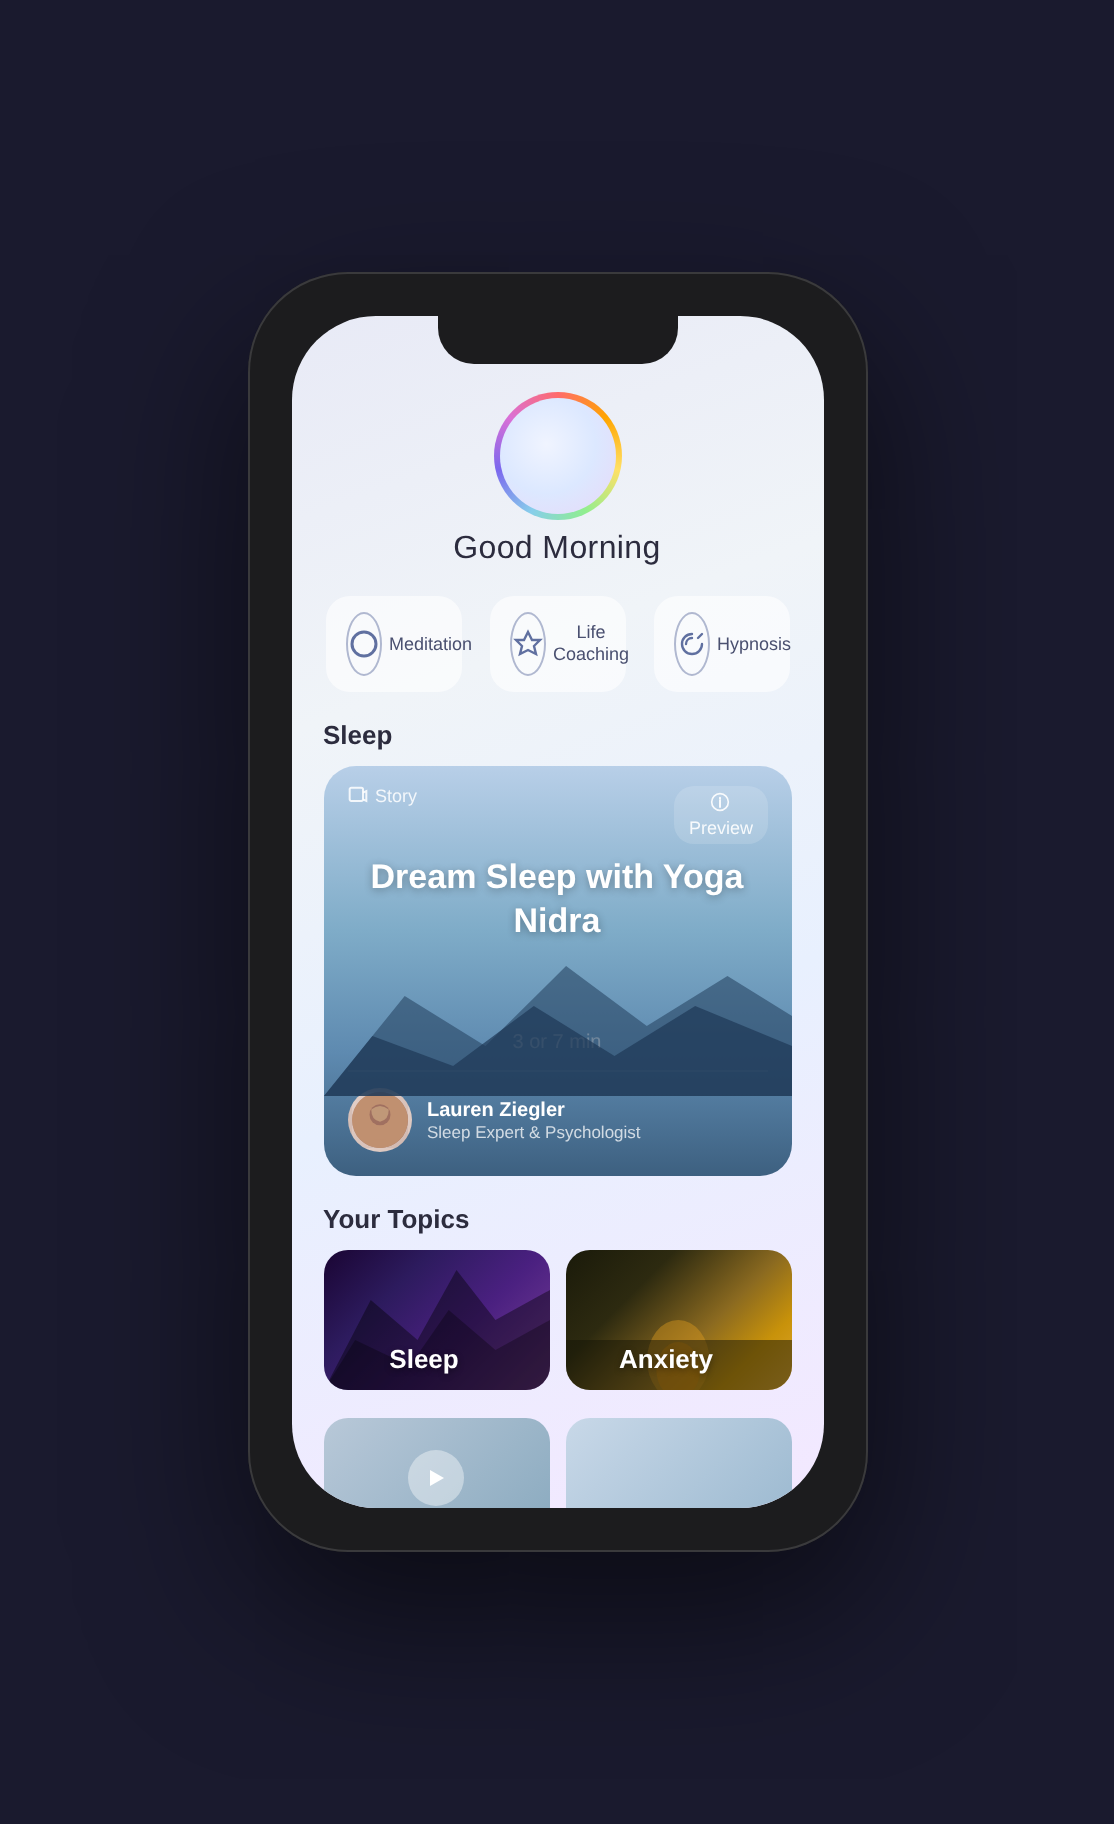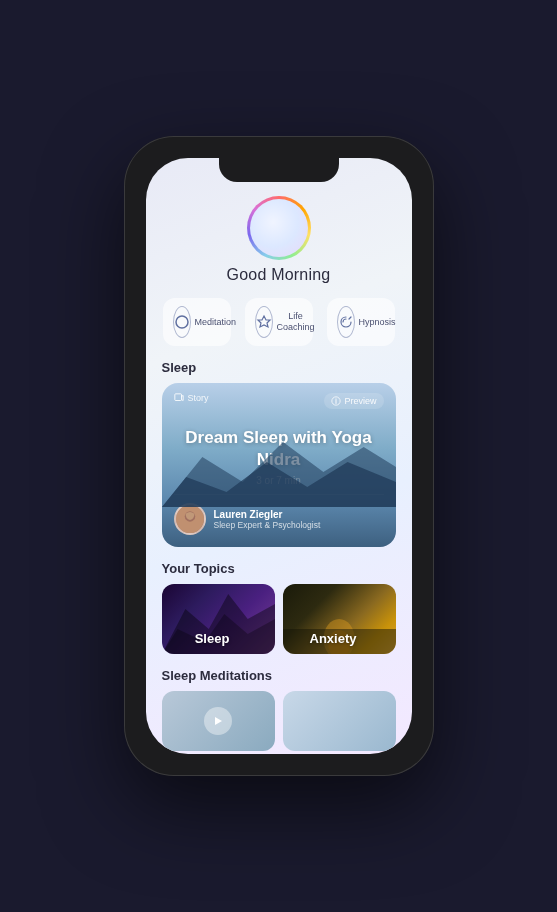--- a/index.html
+++ b/index.html
@@ -157,36 +157,37 @@
     .card-preview-btn {
       display: flex;
       align-items: center;
       gap: 3px;
       font-size: 9px;
       color: rgba(255,255,255,0.9);
       background: rgba(255,255,255,0.15);
       border-radius: 10px;
       padding: 3px 7px;
       cursor: pointer;
+      flex-direction: column;
     }
     .card-title {
       text-align: center;
       padding: 6px 16px 4px;
       font-size: 17px;
       font-weight: 700;
       color: #fff;
       line-height: 1.3;
       text-shadow: 0 1px 4px rgba(0,0,0,0.3);
-      margin-top: 12px;
     }
     .card-duration {
       text-align: center;
       font-size: 10px;
       color: rgba(255,255,255,0.8);
       margin-bottom: 8px;
+      margin-top: 40px;
     }
     .card-divider {
       height: 1px;
       background: rgba(255,255,255,0.2);
       margin: 0 12px 8px 12px;
     }
     .card-author {
       display: flex;
       align-items: center;
       gap: 8px;
@@ -396,21 +397,20 @@
             <svg width="100%" height="100%" viewBox="0 0 145 70" preserveAspectRatio="none" style="position:absolute;bottom:0;left:0;">
               <circle cx="72" cy="55" r="20" fill="rgba(230,160,30,0.4)"></circle>
               <circle cx="72" cy="60" r="14" fill="rgba(220,140,10,0.5)"></circle>
               <path d="M0 70 L145 70 L145 45 L0 45Z" fill="rgba(20,20,5,0.5)"></path>
             </svg>
           </div>
           <span class="topic-label">Anxiety</span>
         </div>
       </div>
 
-      <div class="section-title" style="margin-top:14px;">Sleep Meditations</div>
       <div class="sleep-row">
         <div class="sleep-card">
           <div class="sleep-card-icon">
             <svg width="12" height="12" viewBox="0 0 12 12">
                 <polygon points="3,2 10,6 3,10" fill="white"></polygon>
               </svg>
           </div>
         </div>
         <div class="sleep-card" style="background: linear-gradient(135deg, #c8d8e8, #9ab8cf);">
         </div>

